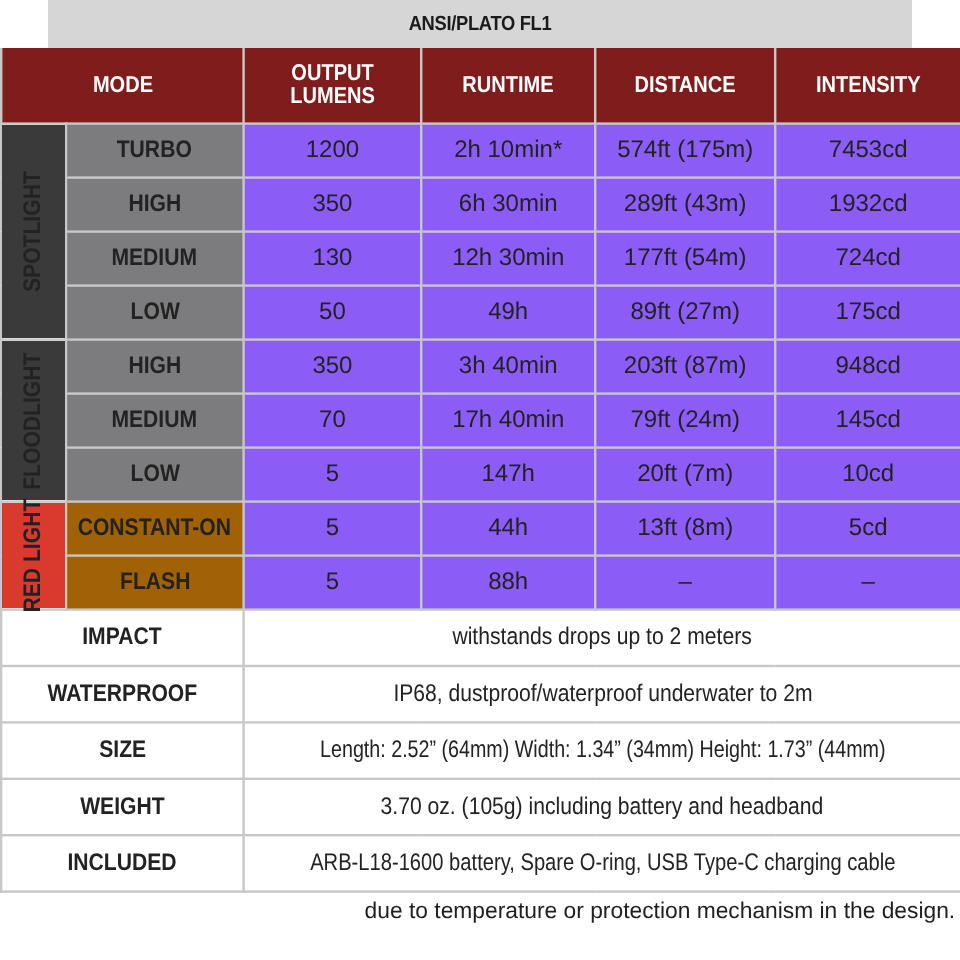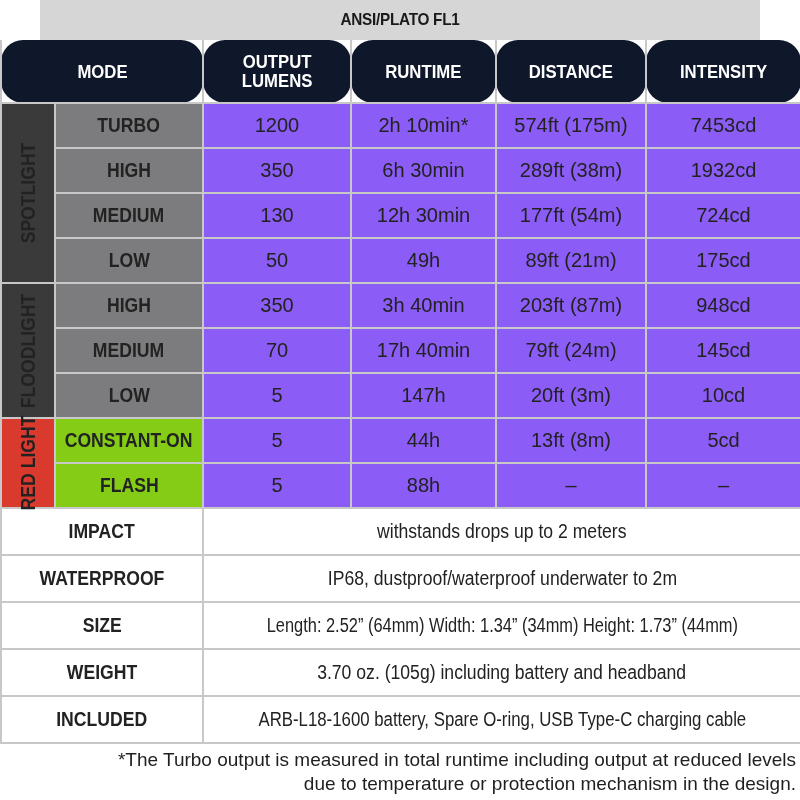--- a/index.html
+++ b/index.html
@@ -12,39 +12,39 @@
   }
   table.spec {
     position: absolute; left: 0; top: 40px; width: 800px;
     border-collapse: collapse; table-layout: fixed;
   }
   table.spec td, table.spec th {
     border: 2px solid #c8c8c8; padding: 0; text-align: center; vertical-align: middle;
     font-size: 20px; color: #222;
   }
   table.spec tr.hdr th {
-    background: #0f172a; color: #fff; font-weight: bold; height: 62px; font-size: 19px; line-height: 19px;
-    border-color: #c8c8c8; border-top: none; border-radius: 22px;
+    background: #7f1d1d; color: #fff; font-weight: bold; height: 62px; font-size: 19px; line-height: 19px;
+    border-color: #c8c8c8; border-top: none;
   }
   .cond { display: inline-block; transform: scaleX(0.88); transform-origin: center; white-space: nowrap; }
   .group {
     color: #fff; font-weight: bold; font-size: 17px; position: relative;
   }
   .group .vert {
     position: absolute; left: 50%; top: 50%;
     transform: translate(-50%, -50%) rotate(-90deg) scaleX(0.88);
     white-space: nowrap;
   }
   .g-dark { background: #3a3a3b; }
   .g-red { background: #d93a2d; }
   .mode {
     color: #fff; font-weight: bold; font-size: 20px;
   }
   .m-gray { background: #7c7c7e; }
-  .m-red { background: #84cc16; }
+  .m-red { background: #a16207; }
   tr.data td { height: 43px; }
   td.val { background: #8b5cf6; color: #1f1f1f; }
   tr.specrow td { height: 45px; }
   td.spec-label { font-weight: bold; color: #1a1a1a; font-size: 20px; }
   td.spec-val { font-size: 19px; color: #1f1f1f; margin-left: 16px; }
   .footnote {
     position: absolute; right: 4px; top: 748px; width: 790px;
     text-align: right; font-size: 19px; line-height: 24px; color: #1f1f1f;
   }
   .footnote span { display: block; }
@@ -79,35 +79,35 @@
     <td class="mode m-gray"><span class="cond">TURBO</span></td>
     <td class="val">1200</td>
     <td class="val">2h 10min*</td>
     <td class="val">574ft (175m)</td>
     <td class="val">7453cd</td>
   </tr>
   <tr class="data">
     <td class="mode m-gray"><span class="cond">HIGH</span></td>
     <td class="val">350</td>
     <td class="val">6h 30min</td>
-    <td class="val">289ft (38m)</td>
+    <td class="val">289ft (43m)</td>
     <td class="val">1932cd</td>
   </tr>
   <tr class="data">
     <td class="mode m-gray"><span class="cond">MEDIUM</span></td>
     <td class="val">130</td>
     <td class="val">12h 30min</td>
     <td class="val">177ft (54m)</td>
     <td class="val">724cd</td>
   </tr>
   <tr class="data">
     <td class="mode m-gray"><span class="cond">LOW</span></td>
     <td class="val">50</td>
     <td class="val">49h</td>
-    <td class="val">89ft (21m)</td>
+    <td class="val">89ft (27m)</td>
     <td class="val">175cd</td>
   </tr>
 
   <tr class="data">
     <td rowspan="3" class="group g-dark">
           <span class="vert">FLOODLIGHT</span>
         </td>
     <td class="mode m-gray"><span class="cond">HIGH</span></td>
     <td class="val">350</td>
     <td class="val">3h 40min</td>
@@ -118,21 +118,21 @@
     <td class="mode m-gray"><span class="cond">MEDIUM</span></td>
     <td class="val">70</td>
     <td class="val">17h 40min</td>
     <td class="val">79ft (24m)</td>
     <td class="val">145cd</td>
   </tr>
   <tr class="data">
     <td class="mode m-gray"><span class="cond">LOW</span></td>
     <td class="val">5</td>
     <td class="val">147h</td>
-    <td class="val">20ft (3m)</td>
+    <td class="val">20ft (7m)</td>
     <td class="val">10cd</td>
   </tr>
 
   <tr class="data">
     <td rowspan="2" class="group g-red">
           <span class="vert">RED LIGHT</span>
         </td>
     <td class="mode m-red"><span class="cond">CONSTANT-ON</span></td>
     <td class="val">5</td>
     <td class="val">44h</td>
@@ -164,15 +164,14 @@
     <td colspan="4" class="spec-val"><span class="cond">3.70 oz. (105g) including battery and headband</span></td>
   </tr>
   <tr class="specrow">
     <td colspan="2" class="spec-label"><span class="cond">INCLUDED</span></td>
     <td colspan="4" class="spec-val"><span class="cond" style="transform:scaleX(0.84)">ARB-L18-1600 battery, Spare O-ring, USB Type-C charging cable</span></td>
   </tr>
 </tbody>
   </table>
 
 <div class="footnote">
-  <span>*The Turbo output is measured in total runtime including output at reduced levels</span>
   <span>due to temperature or protection mechanism in the design.</span>
 </div>
 
 </body></html>

